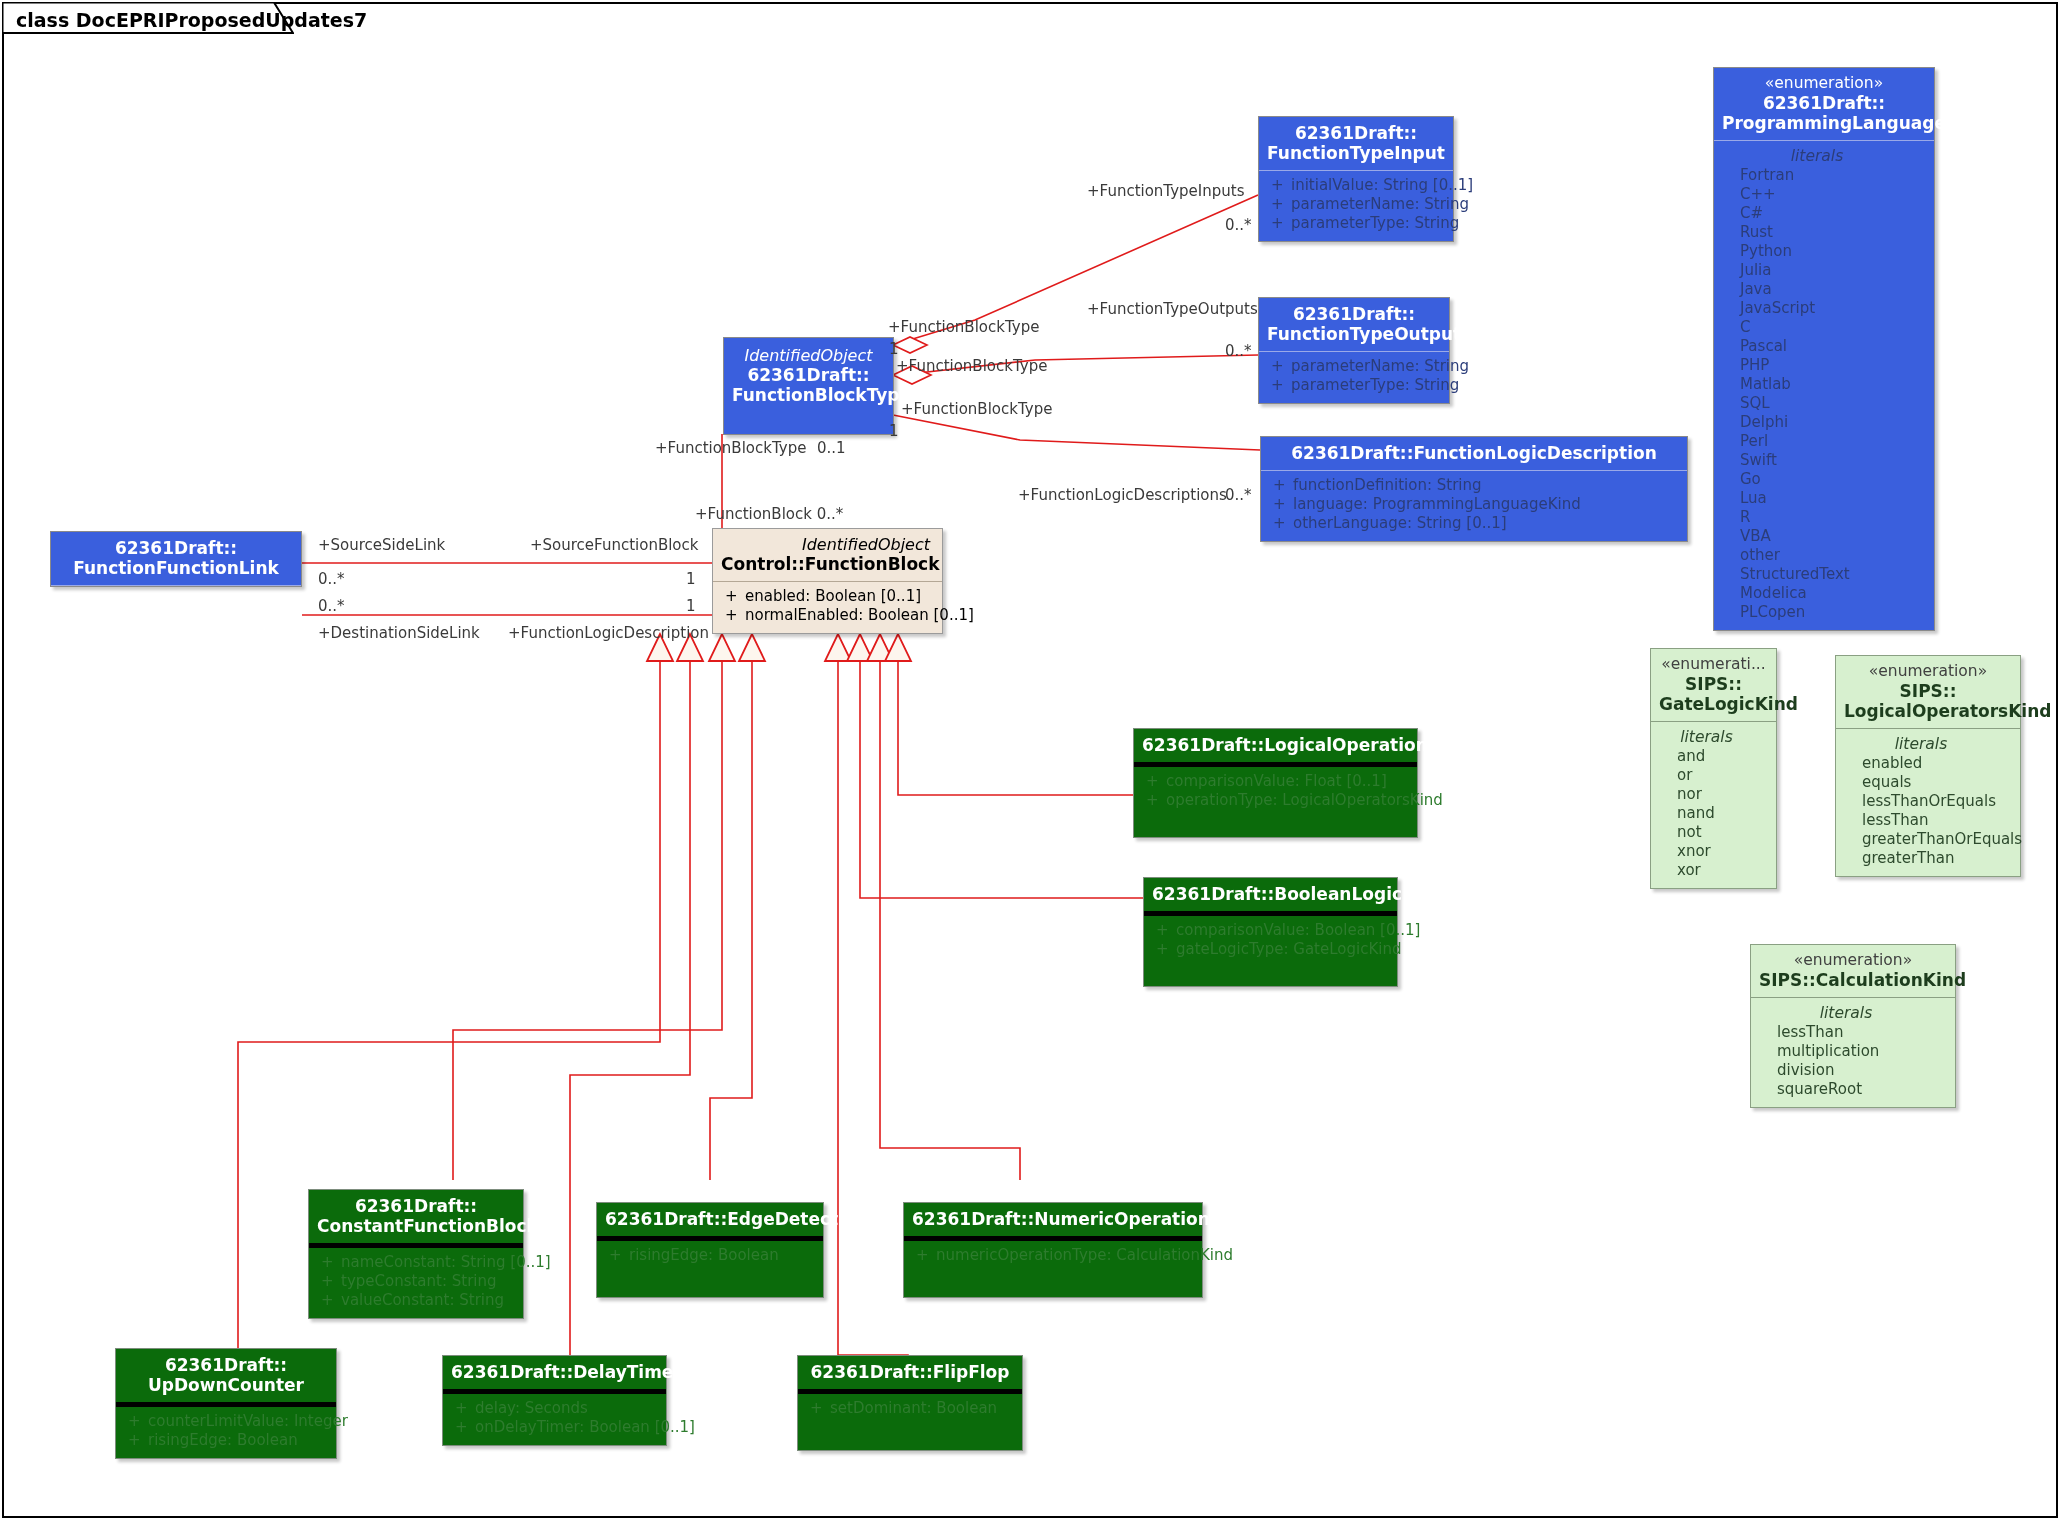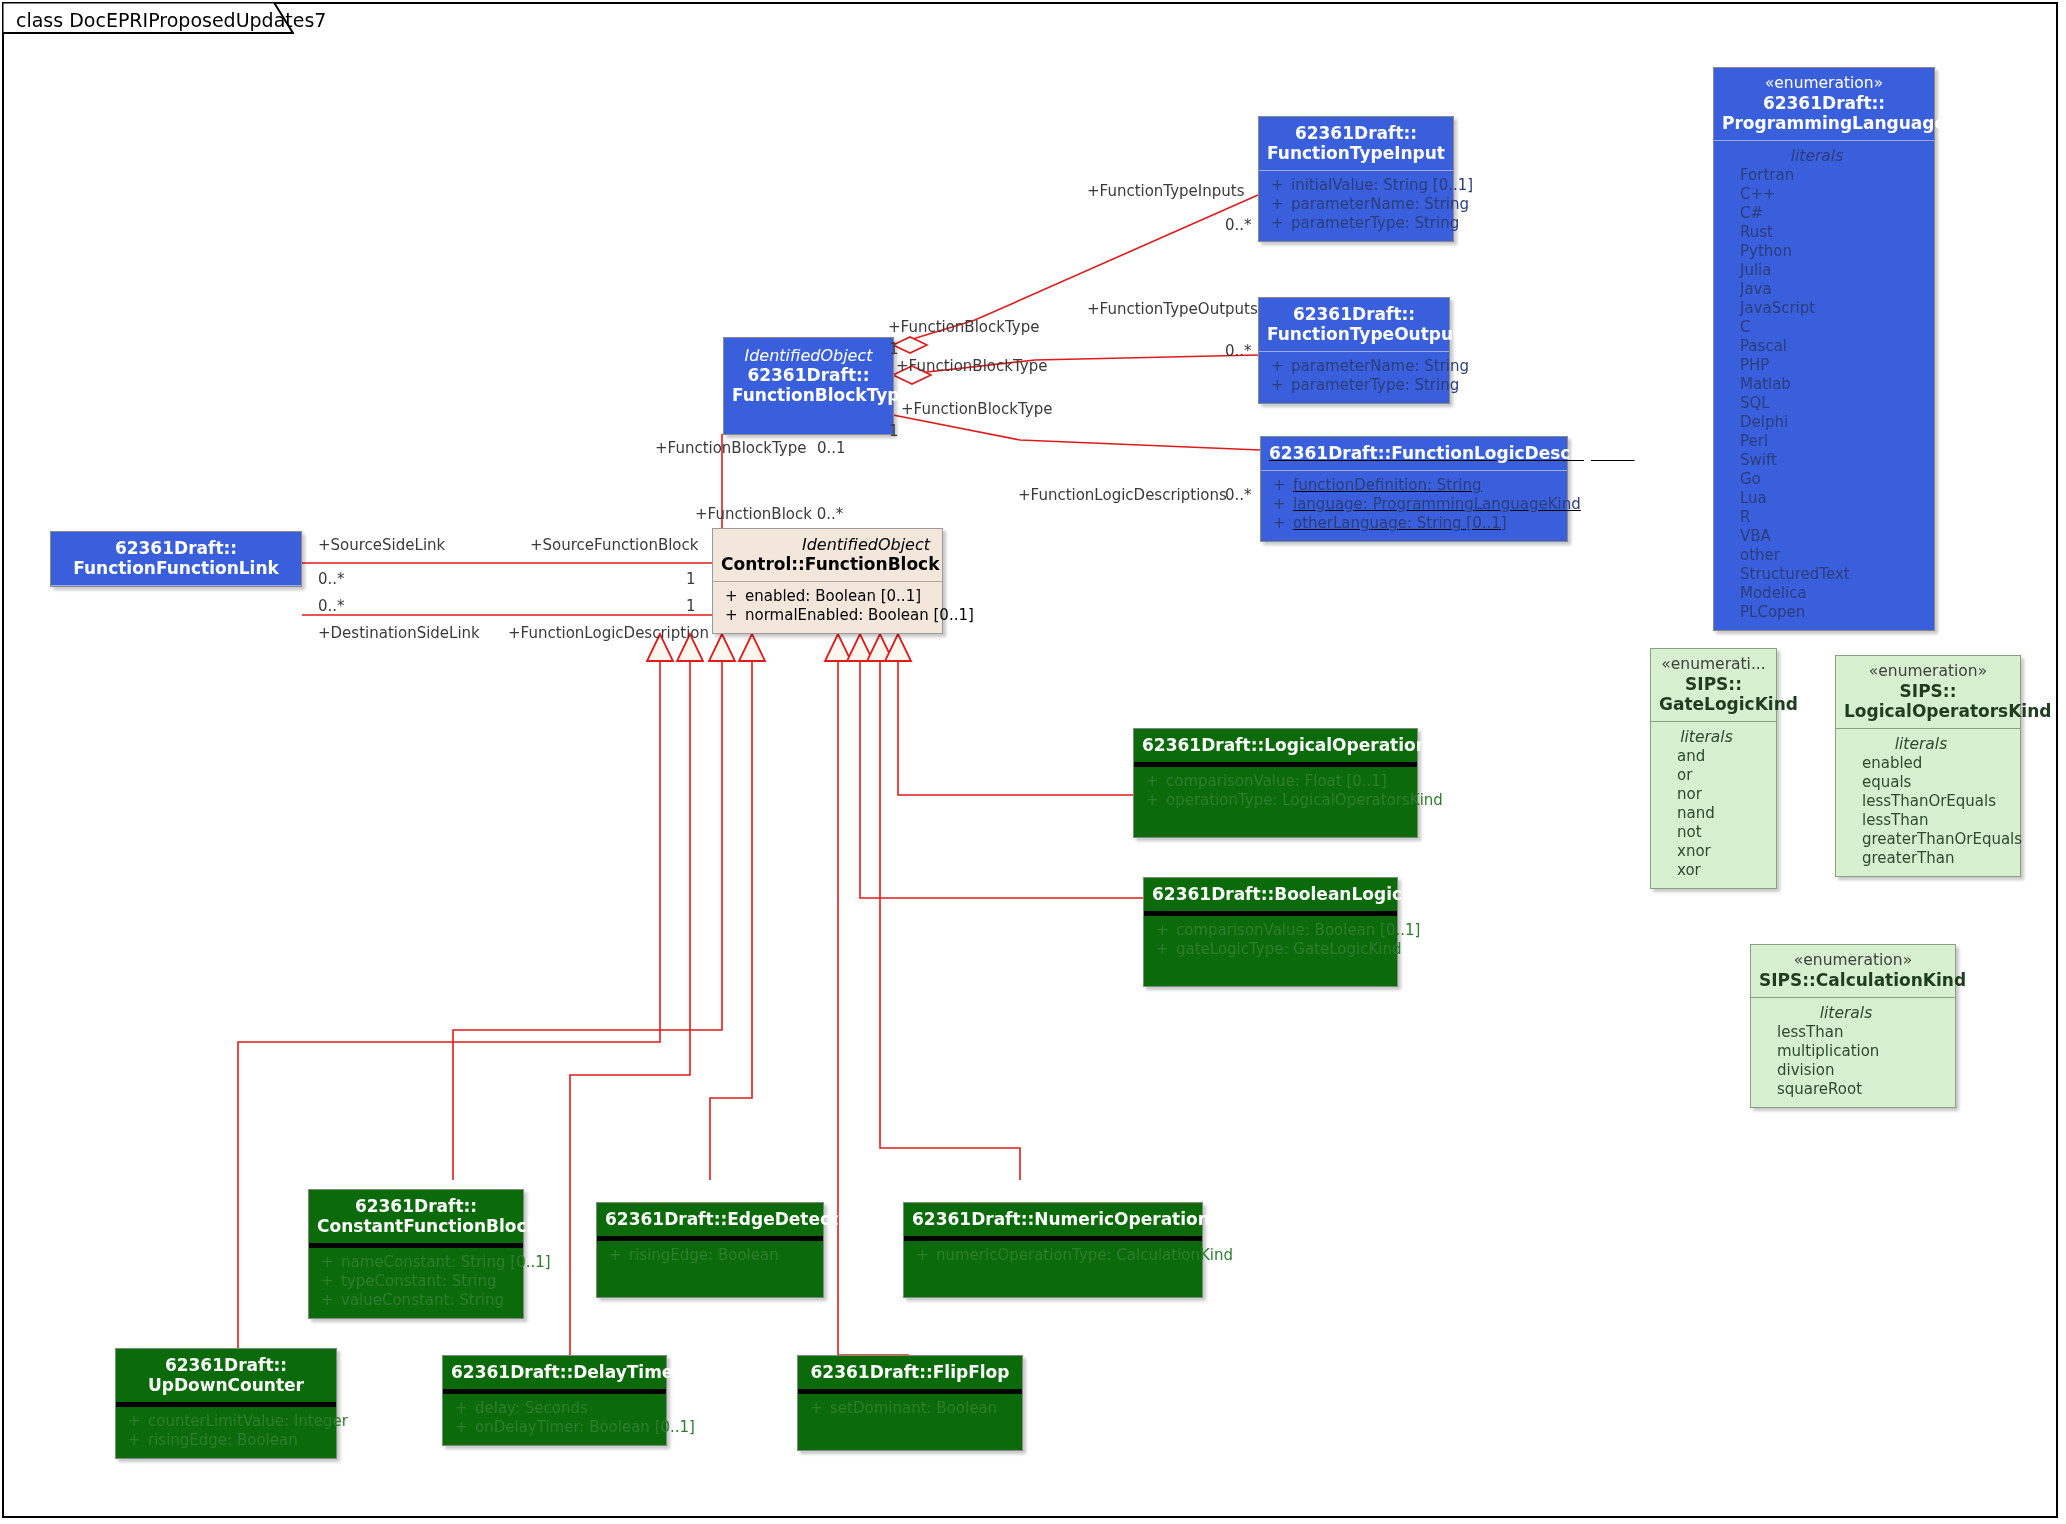--- a/index.html
+++ b/index.html
@@ -4,21 +4,21 @@
 <style>
   html,body{margin:0;padding:0;background:#ffffff;}
   body{font-family:"DejaVu Sans","Liberation Sans",sans-serif;}
   #canvas{position:relative;width:2066px;height:1524px;background:#ffffff;overflow:hidden;}
 
   
   .frame{position:absolute;left:2px;top:2px;width:2056px;height:1516px;
          border:2px solid #000;box-sizing:border-box;}
   .frame-tab{position:absolute;left:2px;top:2px;height:34px;box-sizing:border-box;}
   .frame-tab svg{display:block;}
-  .frame-tab-label{position:absolute;left:14px;top:7px;font-size:19px;font-weight:normal;
+  .frame-tab-label{position:absolute;left:14px;top:7px;font-size:19px;font-weight:bold;
         color:#000;white-space:nowrap;font-family:"DejaVu Sans","Liberation Sans",sans-serif;}
 
   
   .cls{position:absolute;box-sizing:border-box;box-shadow:3px 3px 3px rgba(0,0,0,0.22);}
   .cls .head{box-sizing:border-box;text-align:center;padding:6px 8px 7px 8px;}
   .cls .stereo{font-size:15.5px;line-height:19px;}
   .cls .ital{font-style:italic;font-size:16px;line-height:19px;}
   .cls .name{font-weight:bold;font-size:17px;line-height:20px;white-space:nowrap;}
   .cls .attrs{padding:5px 4px 8px 4px;}
   .cls .attr{font-size:15px;line-height:19px;white-space:nowrap;padding-left:8px;}
@@ -145,21 +145,21 @@
     <div class="head">
       <div class="name">62361Draft::</div>
       <div class="name">FunctionTypeOutput</div>
     </div>
     <div class="attrs">
       <div class="attr"><span class="vis">+</span><span>parameterName: String</span></div>
       <div class="attr"><span class="vis">+</span><span>parameterType: String</span></div>
     </div>
   </div>
 
-  <div class="cls blue" style="left:1260px;top:436px;width:308px;text-decoration:underline;">
+  <div class="cls blue" style="left:1260px;top:436px;width:428px;">
     <div class="head">
       <div class="name">62361Draft::FunctionLogicDescription</div>
     </div>
     <div class="attrs">
       <div class="attr"><span class="vis">+</span><span>functionDefinition: String</span></div>
       <div class="attr"><span class="vis">+</span><span>language: ProgrammingLanguageKind</span></div>
       <div class="attr"><span class="vis">+</span><span>otherLanguage: String [0..1]</span></div>
     </div>
   </div>
 

